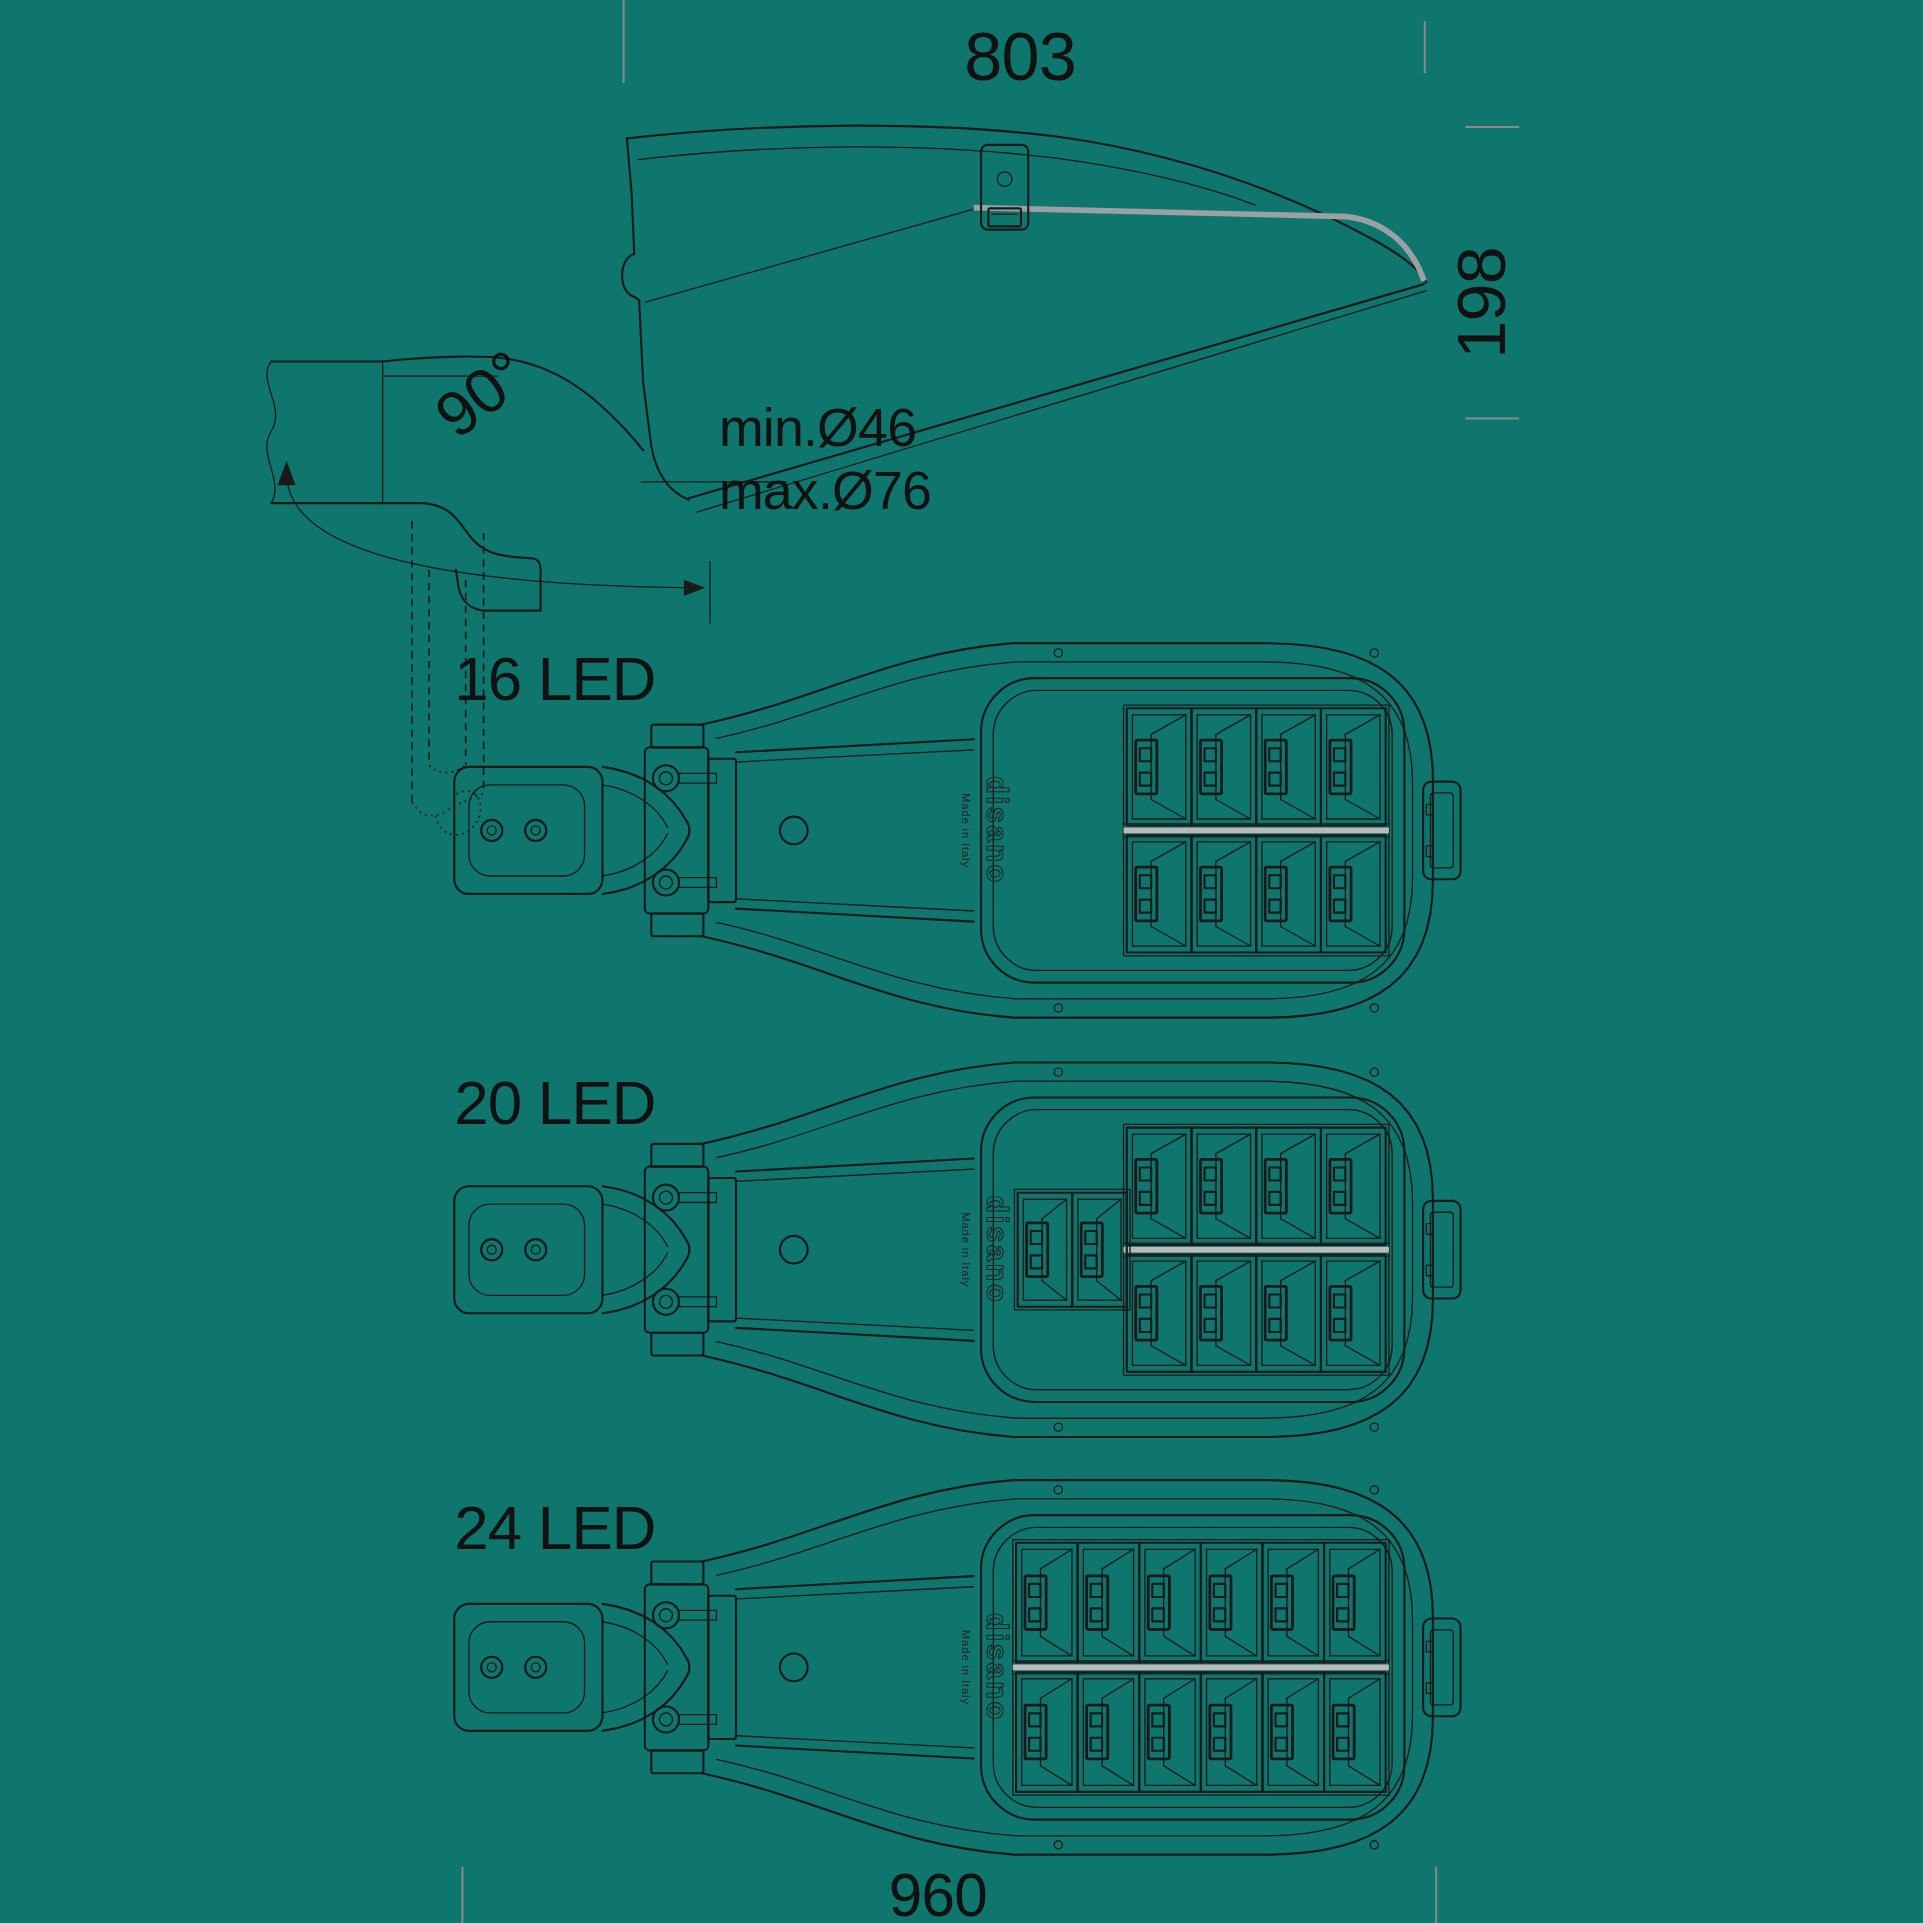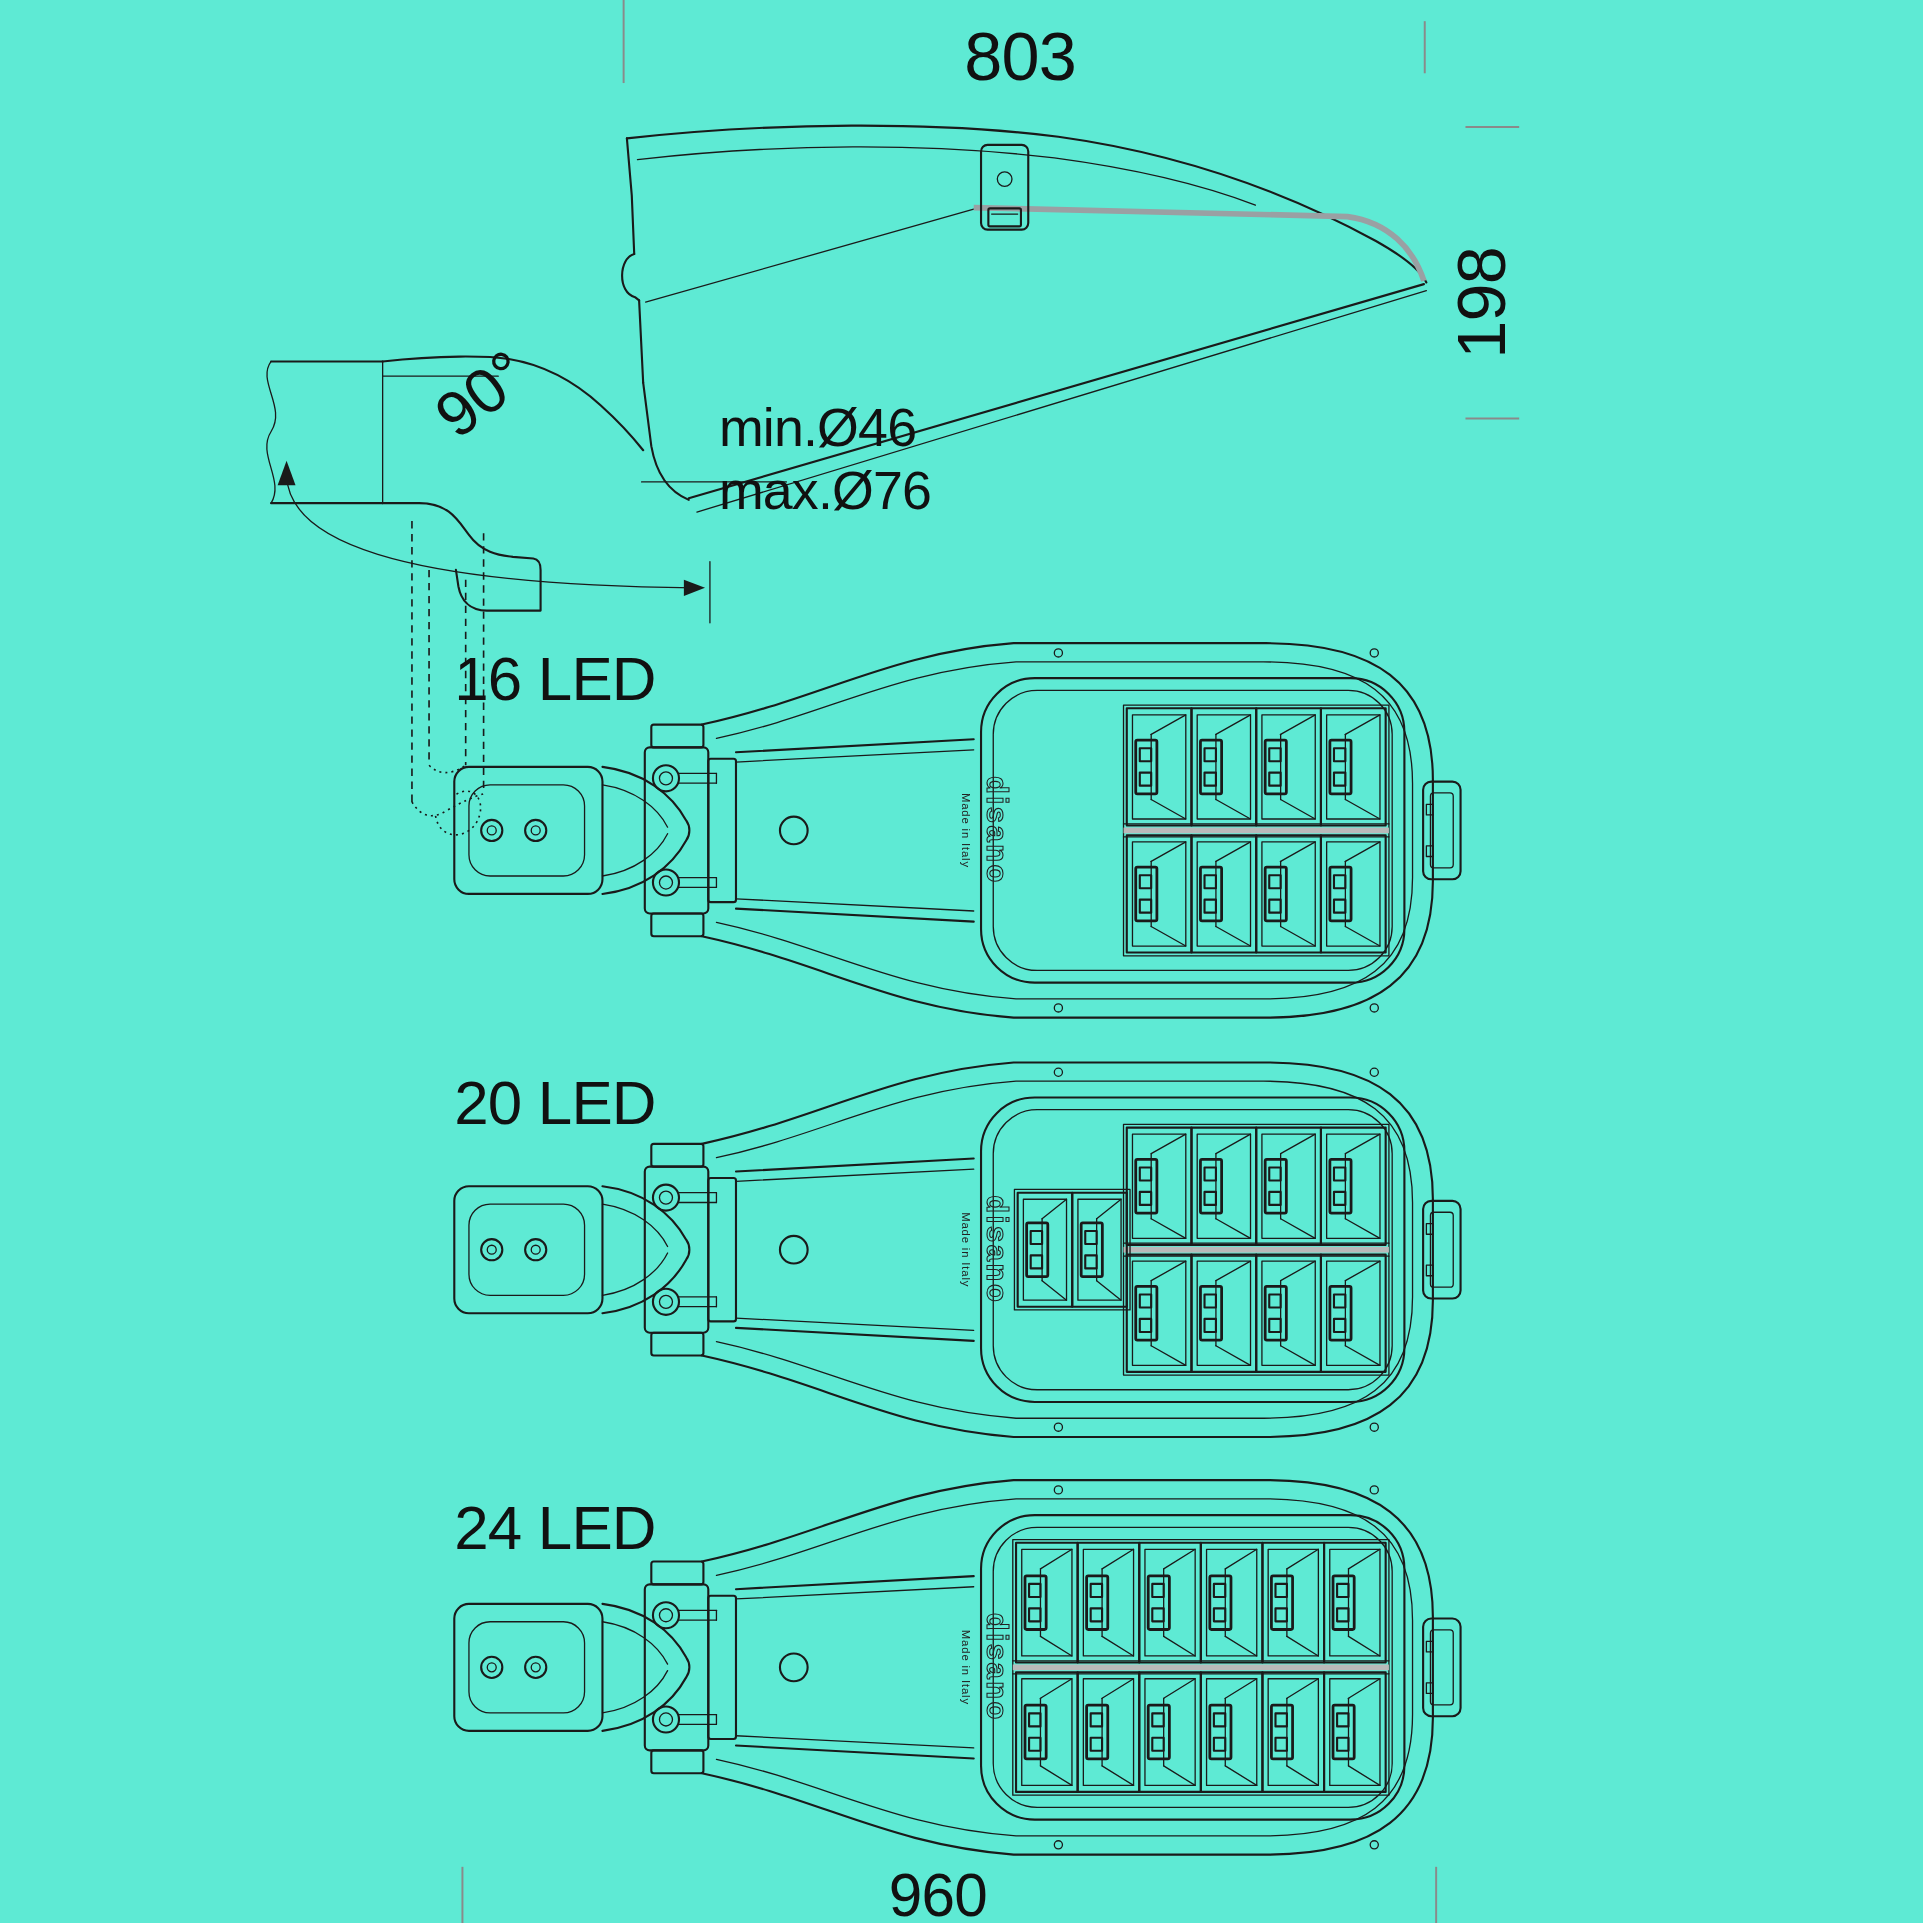--- a/index.html
+++ b/index.html
@@ -1,16 +1,16 @@
 <!DOCTYPE html>
 <html style="font-size:13px"><head>
 <meta charset="utf-8">
 <style>
   html,body{margin:0;padding:0;background:#fff;}
-  .canvas{position:relative;width:1923px;height:1923px;background:#5eead4;overflow:hidden;}
+  .canvas{position:relative;width:1923px;height:1923px;background:#0f766e;overflow:hidden;}
   svg{display:block;width:1923px;height:1923px;}
   
   .ln{fill:none;stroke:#1a1a1a;stroke-width:2.6;stroke-linecap:round;stroke-linejoin:round;}
   .tn{fill:none;stroke:#1a1a1a;stroke-width:1.6;stroke-linecap:round;stroke-linejoin:round;}
   .hv{fill:none;stroke:#1a1a1a;stroke-width:3.4;stroke-linecap:round;stroke-linejoin:round;}
   .lens{fill:none;stroke:#9aa0a3;stroke-width:7;stroke-linecap:butt;}
   .band{fill:#b9b9b9;stroke:none;}
   .dsh{fill:none;stroke:#1a1a1a;stroke-width:2;stroke-dasharray:9 7;}
   .dot{fill:none;stroke:#1a1a1a;stroke-width:2;stroke-dasharray:2.5 5;}
   .dimline{fill:none;stroke:#8a8a8a;stroke-width:2.4;}

